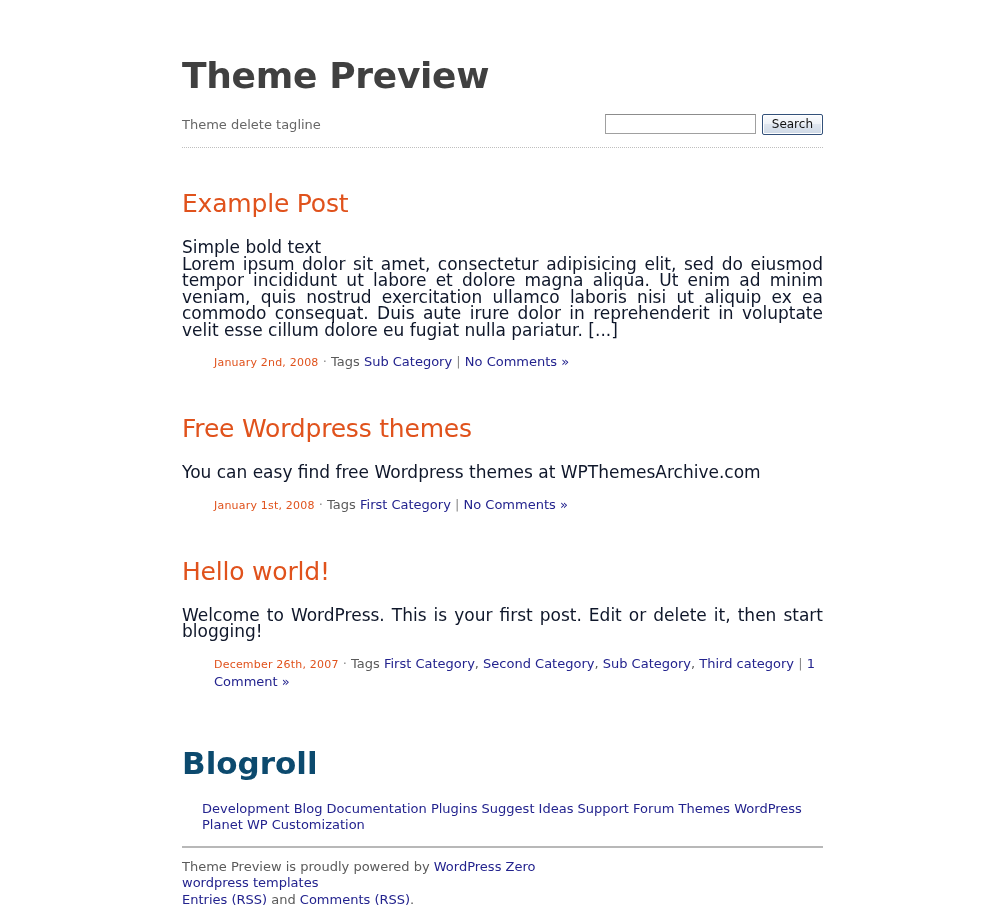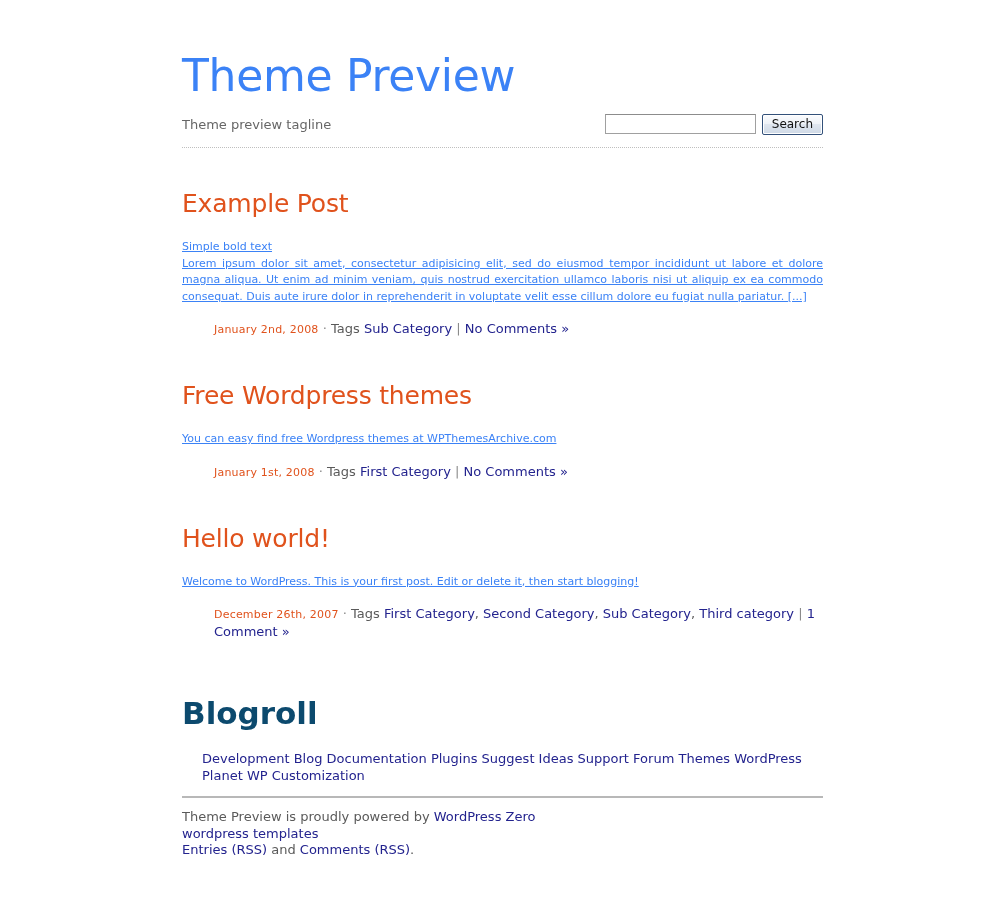--- a/index.html
+++ b/index.html
@@ -24,25 +24,25 @@
 
   
   .site-header {
     padding-top: 57px;
     border-bottom: 1px dotted #bfbfbf;
     padding-bottom: 12px;
   }
   .site-title {
     margin: 0;
     font-family: "DejaVu Sans", sans-serif;
-    font-size: 44px;
-    font-weight: normal;
+    font-size: 36px;
+    font-weight: bold;
     line-height: 38px;
     letter-spacing: -0.3px;
-    color: #3b82f6;
+    color: #404040;
   }
   .header-row {
     display: flex;
     align-items: center;
     justify-content: space-between;
     margin-top: 18px;
     height: 22px;
   }
   .site-tagline {
     font-size: 13px;
@@ -90,25 +90,24 @@
   .post-title {
     margin: 0 0 21px 0;
     font-family: "DejaVu Sans", sans-serif;
     font-size: 25px;
     font-weight: normal;
     line-height: 29px;
     letter-spacing: -0.2px;
     color: #e0521c;
   }
   .post-body {
-    font-size: 11px;
+    font-size: 17px;
     line-height: 16.5px;
-    color: #3b82f6;
+    color: #0f172a;
     text-align: justify;
-    text-decoration: underline;
   }
   .post-body .lead {
     display: block;
   }
   .post-body p {
     margin: 0;
   }
   .post-meta {
     margin-top: 15px;
     font-size: 13px;
@@ -172,21 +171,21 @@
   .site-footer p { margin: 0; }
 </style>
 </head>
 <body>
 
 <div id="page">
 
   <div class="site-header">
     <h1 class="site-title">Theme Preview</h1>
     <div class="header-row">
-      <div class="site-tagline">Theme preview tagline</div>
+      <div class="site-tagline">Theme delete tagline</div>
       <form class="search-form">
         <input class="search-input" type="text" placeholder="" style="">
         <button class="search-button" type="submit">Search</button>
       </form>
     </div>
   </div>
 
   <div id="posts">
       <div class="post">
         <h2 class="post-title">Example Post</h2>

